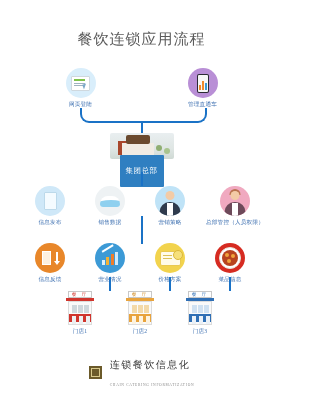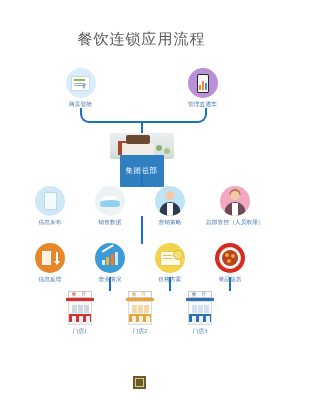--- a/index.html
+++ b/index.html
@@ -317,15 +317,19 @@
         <div class="pil" style="left:3px;background:#eaf1f8;"></div>
         <div class="pil" style="left:10px;background:#eaf1f8;"></div>
         <div class="pil" style="left:17px;background:#eaf1f8;"></div>
       </div>
     </div>
     <div class="lbl">门店3</div>
   </div>
 
   <div class="footer">
     <span class="flogo"></span>
+    <span class="fzh">
+      <span class="l1">连锁餐饮信息化</span><br>
+      <span class="l2">CHAIN CATERING INFORMATIZATION</span>
+    </span>
   </div>
 
 </div>
 
 </body></html>

